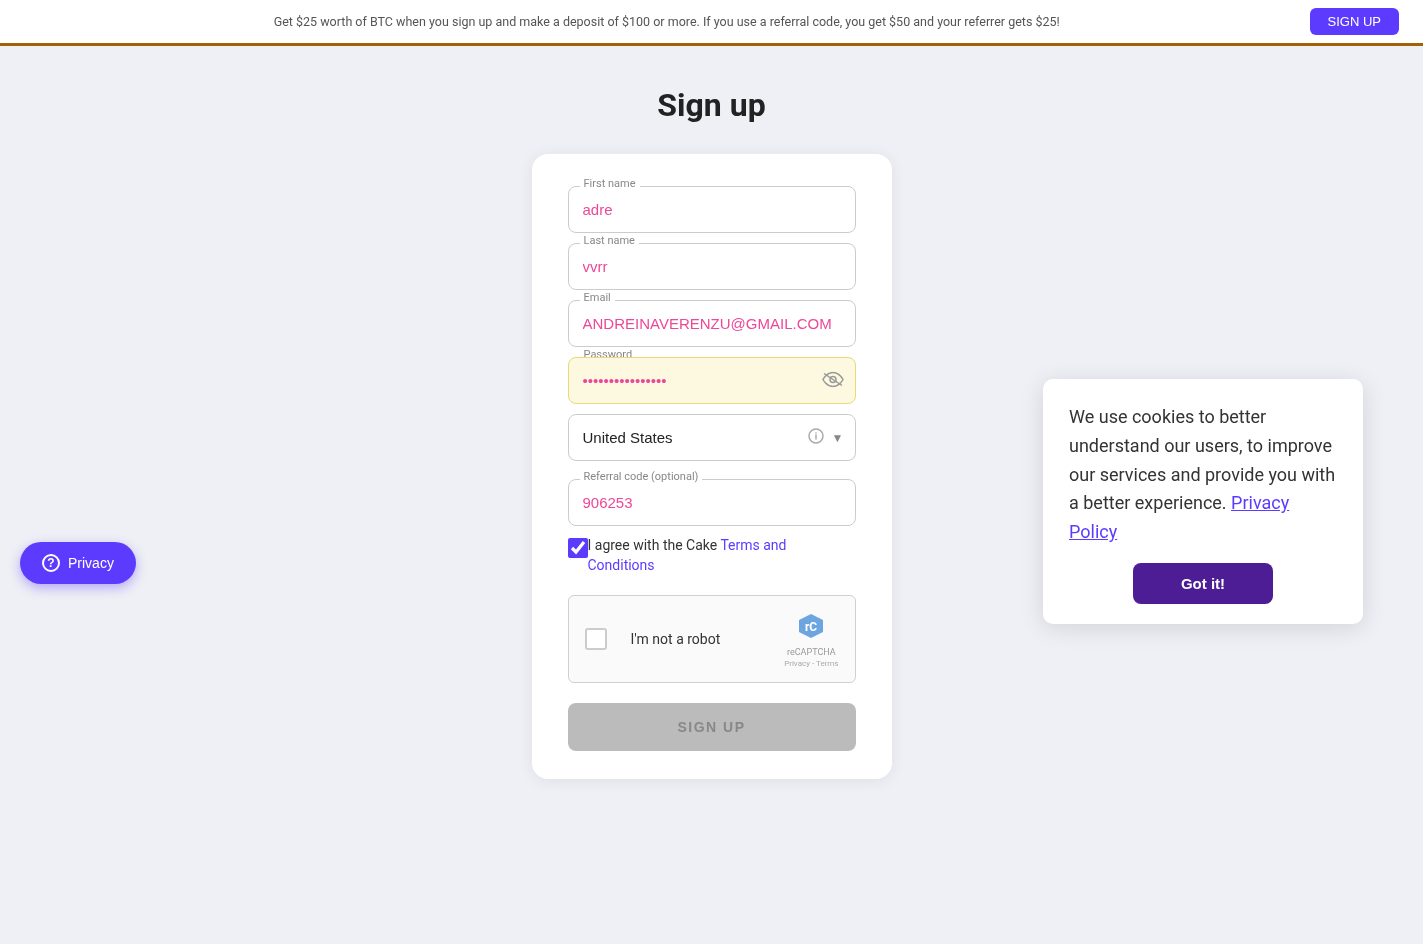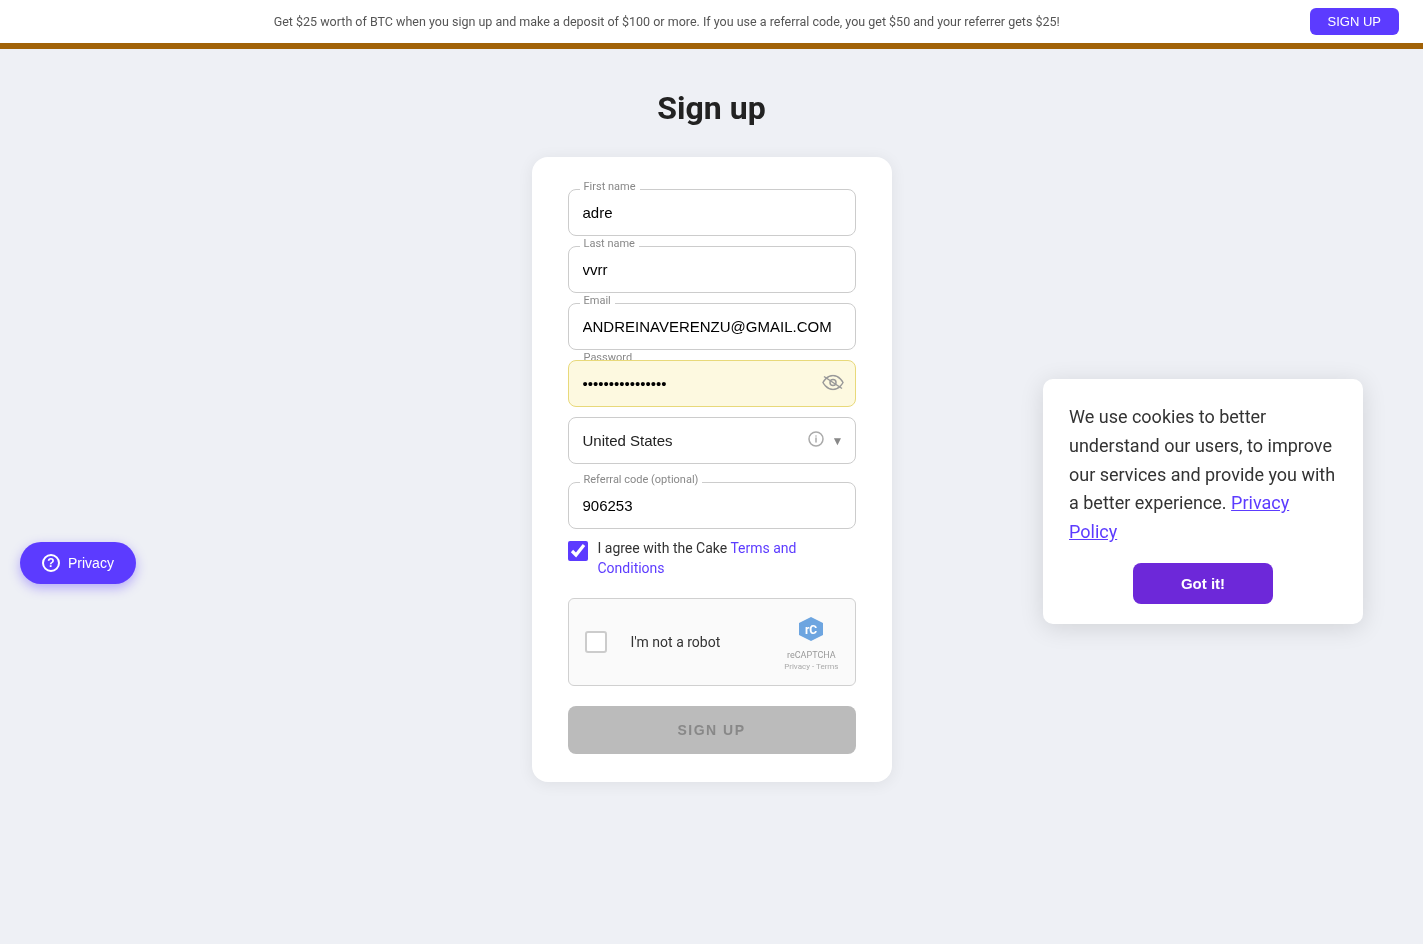--- a/index.html
+++ b/index.html
@@ -6,21 +6,21 @@
     body {
       background: #eef0f5;
       font-family: -apple-system, BlinkMacSystemFont, 'Segoe UI', Roboto, sans-serif;
       min-height: 944px;
       position: relative;
     }
 
     
     .top-banner {
       background: #fff;
-      border-bottom: 6px solid #a16207;
+      border-bottom: 3px solid #a16207;
       padding: 8px 24px;
       display: flex;
       align-items: center;
       justify-content: space-between;
       font-size: 13px;
       color: #444;
       min-height: 32px;
     }
     .top-banner-text {
       flex: 1;
@@ -79,21 +79,21 @@
       padding: 0 4px;
       pointer-events: none;
     }
 
     .field-input {
       width: 100%;
       border: 1.5px solid #ccc;
       border-radius: 8px;
       padding: 14px 14px;
       font-size: 15px;
-      color: #000000;
+      color: #ec4899;
       outline: none;
       background: #fff;
     }
 
     .field-input.password-field {
       background: #fdf9e0;
       border-color: #e8d97a;
       padding-right: 44px;
     }
 
@@ -148,21 +148,21 @@
       transform: translateY(-50%);
       color: #888;
       font-size: 12px;
       pointer-events: none;
     }
 
     
     .checkbox-row {
       display: flex;
       align-items: flex-start;
-      gap: 10px;
+      gap: 0;
       margin-bottom: 20px;
       margin-top: 4px;
     }
 
     .checkbox-input {
       width: 20px;
       height: 20px;
       accent-color: #5c3bff;
       cursor: pointer;
       margin-top: 2px;
@@ -301,21 +301,21 @@
       margin-bottom: 16px;
     }
 
     .cookie-policy-link {
       color: #5c3bff;
       text-decoration: underline;
       cursor: pointer;
     }
 
     .cookie-got-it-btn {
-      background: #6d28d9;
+      background: #4c1d95;
       color: #fff;
       border: none;
       border-radius: 8px;
       padding: 12px 32px;
       font-size: 15px;
       font-weight: 600;
       cursor: pointer;
       display: block;
       margin: 0 auto;
       width: 140px;

